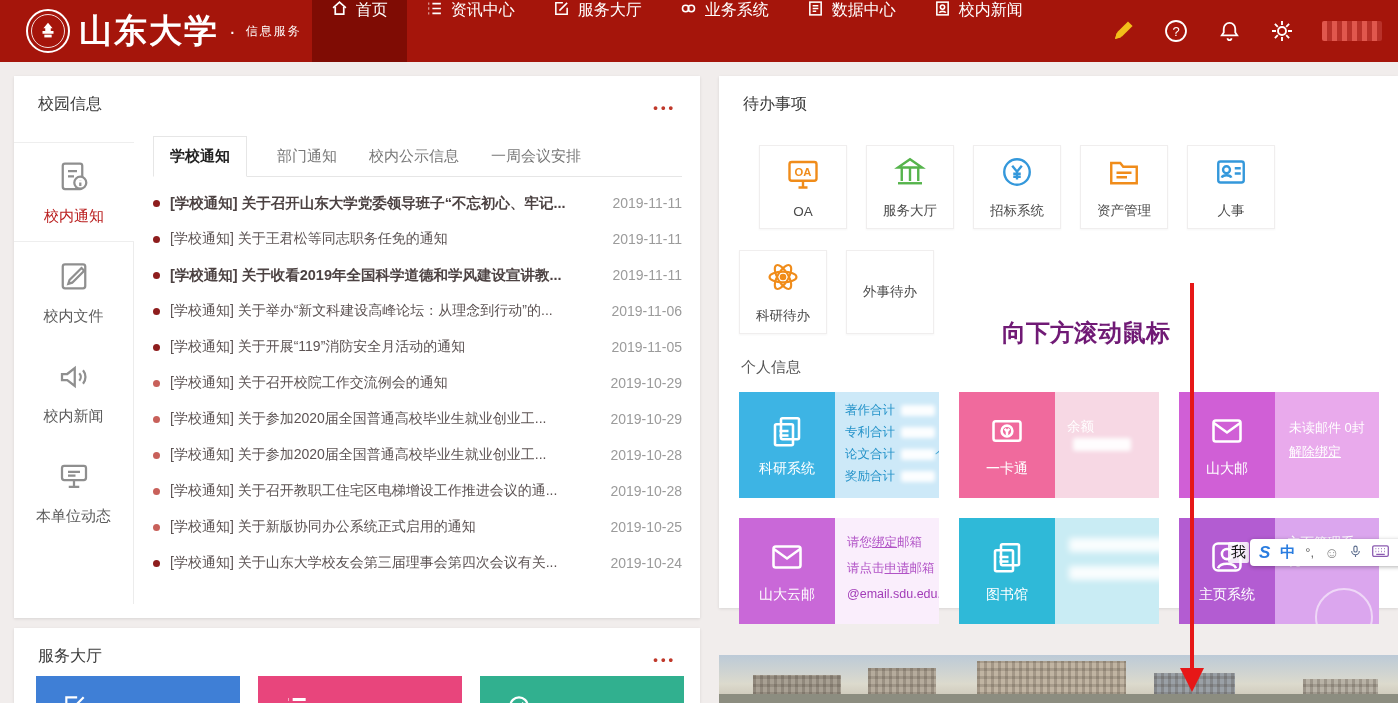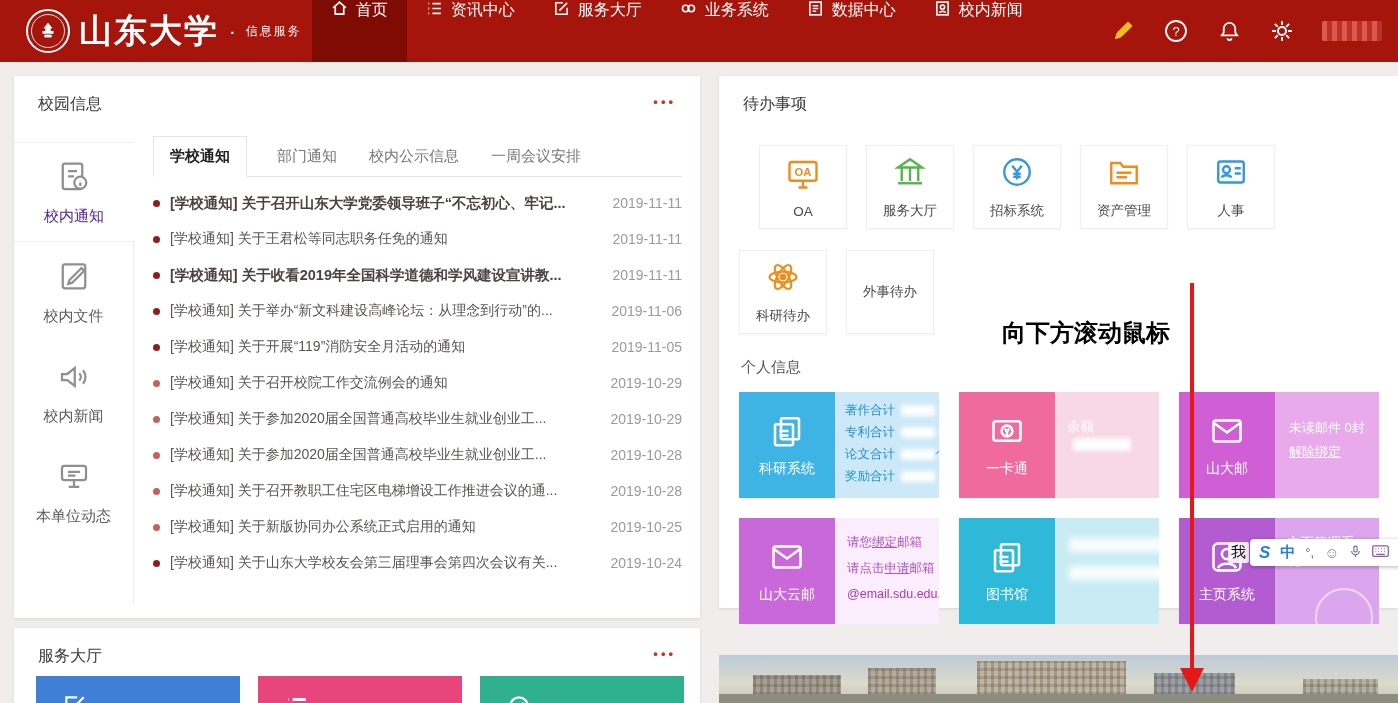--- a/index.html
+++ b/index.html
@@ -18,29 +18,29 @@
   .nav-item { display:flex; align-items:flex-start; gap:8px; padding:0 19px; font-size:16px; cursor:pointer; white-space:nowrap; }
   .nav-item.active { background:#7f0c04; }
   .top-actions { margin-left:auto; display:flex; align-items:center; gap:27px; padding-right:16px; }
   .act-icon { width:26px; height:26px; display:flex; align-items:center; justify-content:center; cursor:pointer; }
   .redacted-name { width:60px; height:20px; border-radius:2px;
     background-image:repeating-linear-gradient(90deg,#e0574d 0 5px,#b93129 5px 10px),
                      repeating-linear-gradient(0deg,rgba(255,255,255,.30) 0 5px,rgba(90,0,0,.30) 5px 10px); }
 
   
   .card { position:absolute; background:#fff; box-shadow:0 1px 3px rgba(0,0,0,.10); }
-  .card-head { display:flex; justify-content:space-between; align-items:flex-start; padding:18px 24px 8px 24px; }
+  .card-head { display:flex; justify-content:space-between; align-items:flex-end; padding:18px 24px 8px 24px; }
   .card-title { font-size:16px; color:#3a3a3a; }
   .dots { color:#c0392b; font-size:13px; letter-spacing:3px; font-weight:bold; cursor:pointer; }
 
   
   #campus-card { left:14px; top:76px; width:686px; height:542px; }
   .side-col { position:absolute; left:0; top:66px; bottom:14px; width:120px; border-right:1px solid #ececec; }
   .side-tab { height:100px; display:flex; flex-direction:column; align-items:center; justify-content:center; gap:9px; font-size:15px; color:#5c5c5c; cursor:pointer; }
-  .side-tab.active { color:#4c1d95; border-top:1px solid #eee; border-bottom:1px solid #eee; background:#fff; margin-right:-1px; }
+  .side-tab.active { color:#b91c1c; border-top:1px solid #eee; border-bottom:1px solid #eee; background:#fff; margin-right:-1px; }
   .content-col { position:absolute; left:121px; top:60px; right:0; bottom:0; padding:0 18px; }
   .tabs { display:flex; align-items:flex-end; border-bottom:1px solid #e6e6e6; gap:28px; }
   .tab { font-size:15px; color:#777; padding:10px 2px; cursor:pointer; white-space:nowrap; }
   .tab.active { border:1px solid #e6e6e6; border-bottom:1px solid #fff; margin-bottom:-1px; padding:10px 16px; font-weight:bold; color:#222; background:#fff; }
   .notices { padding-top:8px; }
   .notice-row { height:36px; display:flex; align-items:center; cursor:pointer; }
   .dot { width:7px; height:7px; border-radius:50%; background:#8e1d1d; margin-right:10px; flex:none; }
   .notice-row.lite .dot { background:#c8605a; }
   .n-title { flex:1; font-size:14px; color:#5c5353; overflow:hidden; white-space:nowrap; text-overflow:ellipsis; }
   .notice-row.strong .n-title { font-weight:bold; color:#4c4242; font-size:14.5px; }
@@ -78,21 +78,21 @@
   .ghost-circle { position:absolute; right:6px; bottom:-22px; width:58px; height:58px; border:2px solid rgba(255,255,255,.55); border-radius:50%; }
 
   
   #photo { left:719px; top:655px; width:679px; height:48px; background:linear-gradient(#bccad7,#dcdacd 60%,#c8c1b1); overflow:hidden; box-shadow:none; }
   .ph-b { position:absolute; bottom:0;
     background-image:repeating-linear-gradient(90deg,rgba(60,50,40,.22) 0 3px,transparent 3px 7px),
                      repeating-linear-gradient(0deg,rgba(60,50,40,.18) 0 3px,transparent 3px 8px); }
   .ph-strip { position:absolute; bottom:0; left:0; right:0; height:9px; background:#8c8d80; }
 
   
-  .annotation-text { position:absolute; left:1002px; top:317px; font-size:24px; font-weight:bold; color:#000000; z-index:60; white-space:nowrap; }
+  .annotation-text { position:absolute; left:1002px; top:317px; font-size:24px; font-weight:bold; color:#701a75; z-index:60; white-space:nowrap; }
   .arrow-line { position:absolute; left:1190px; top:283px; width:4px; height:385px; background:#e61717; z-index:60; }
   .arrow-head { position:absolute; left:1180px; top:668px; width:0; height:0; border-left:12px solid transparent; border-right:12px solid transparent; border-top:24px solid #e61717; z-index:60; }
 
   
   .ime-comp { position:absolute; left:1228px; top:542px; z-index:50; font-size:15px; color:#111; background:rgba(255,255,255,.85); padding:1px 3px; border-radius:2px; }
   .ime { position:absolute; left:1250px; top:539px; width:170px; height:27px; z-index:50; background:#fff; border-radius:4px; box-shadow:0 1px 4px rgba(0,0,0,.3); display:flex; align-items:center; gap:10px; padding:0 9px; font-size:15px; cursor:pointer; }
   .ime-s { color:#2a7de0; font-weight:bold; font-style:italic; font-size:17px; }
   .ime-lang { color:#2a7de0; font-weight:bold; }
   .ime-punct { color:#666; font-size:13px; }
   .ime-face { color:#888; font-size:15px; }

